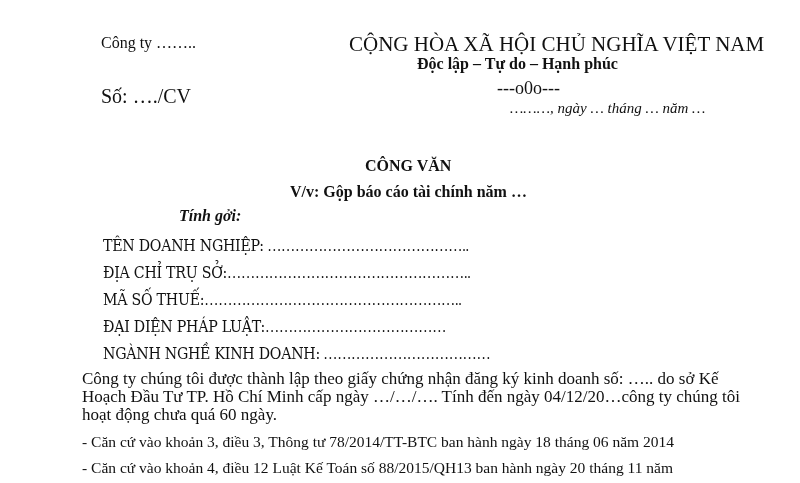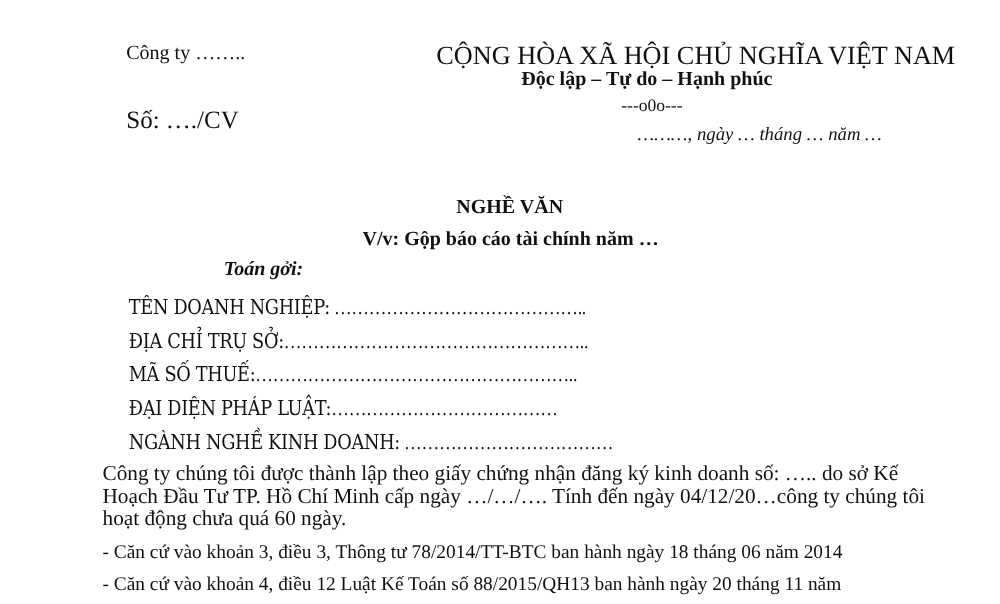--- a/index.html
+++ b/index.html
@@ -15,21 +15,21 @@
       font-family: "Liberation Serif", "DejaVu Serif", serif;
       color: #111111;
     }
     .abs { position: absolute; white-space: nowrap; }
 
     .company-line { left: 101px; top: 34px; font-size: 16px; text-align: center; }
     .number-line { left: 101px; top: 55px; font-size: 20px; margin-top: 30px; }
 
     .nation-title { left: 349px; top: 32px; font-size: 21px; font-weight: normal; }
     .motto { left: 417px; top: 55px; font-size: 16px; font-weight: bold; }
-    .divider-mark { left: 497px; top: 78px; font-size: 14px; }
+    .divider-mark { left: 497px; top: 78px; font-size: 18px; }
     .date-line { left: 510px; top: 100px; font-size: 15px; font-style: italic; }
 
     .doc-title { left: 365px; top: 157px; font-size: 16px; font-weight: bold; }
     .doc-subject { left: 290px; top: 183px; font-size: 16px; font-weight: bold; text-align: center; }
 
     .salutation { left: 179px; top: 207px; font-size: 16px; font-weight: bold; font-style: italic; }
 
     .field-row { left: 103px; font-size: 16.5px; font-family: "DejaVu Serif", "Liberation Serif", serif; letter-spacing: -0.3px; transform: scaleX(0.86); transform-origin: left center; }
     .field-row .dots { font-family: "Liberation Serif", serif; }
 
@@ -43,24 +43,24 @@
 <div>
 
   <div class="abs company-line">Công ty ……..</div>
   <div class="abs number-line">Số: …./CV</div>
 
   <div class="abs nation-title">CỘNG HÒA XÃ HỘI CHỦ NGHĨA VIỆT NAM</div>
   <div class="abs motto">Độc lập – Tự do – Hạnh phúc</div>
   <div class="abs divider-mark">---o0o---</div>
   <div class="abs date-line">………, ngày … tháng … năm …</div>
 
-  <div class="abs doc-title">NGHỀ VĂN</div>
+  <div class="abs doc-title">CÔNG VĂN</div>
   <div class="abs doc-subject">V/v: Gộp báo cáo tài chính năm …</div>
 
-  <div class="abs salutation">Toán gởi:</div>
+  <div class="abs salutation">Tính gởi:</div>
 
   <div class="abs field-row" style="top:236px">
     <span>TÊN DOANH NGHIỆP:</span><span class="dots"> ……………………………………..</span>
   </div>
   <div class="abs field-row" style="top:263px">
     <span>ĐỊA CHỈ TRỤ SỞ:</span><span class="dots">……………………………………………..</span>
   </div>
   <div class="abs field-row" style="top:290px">
     <span>MÃ SỐ THUẾ:</span><span class="dots">………………………………………………..</span>
   </div>

